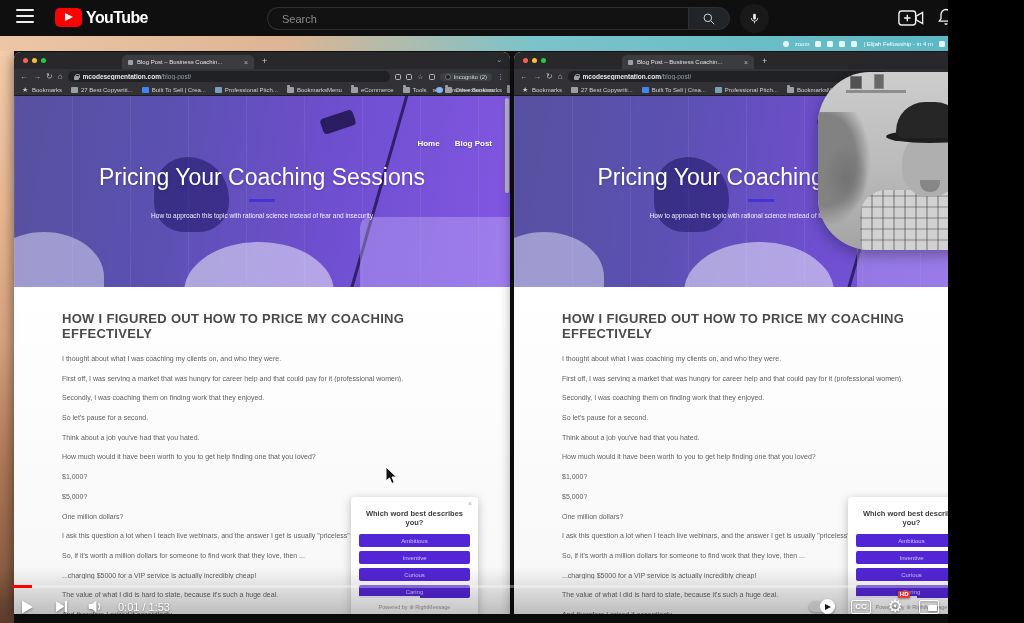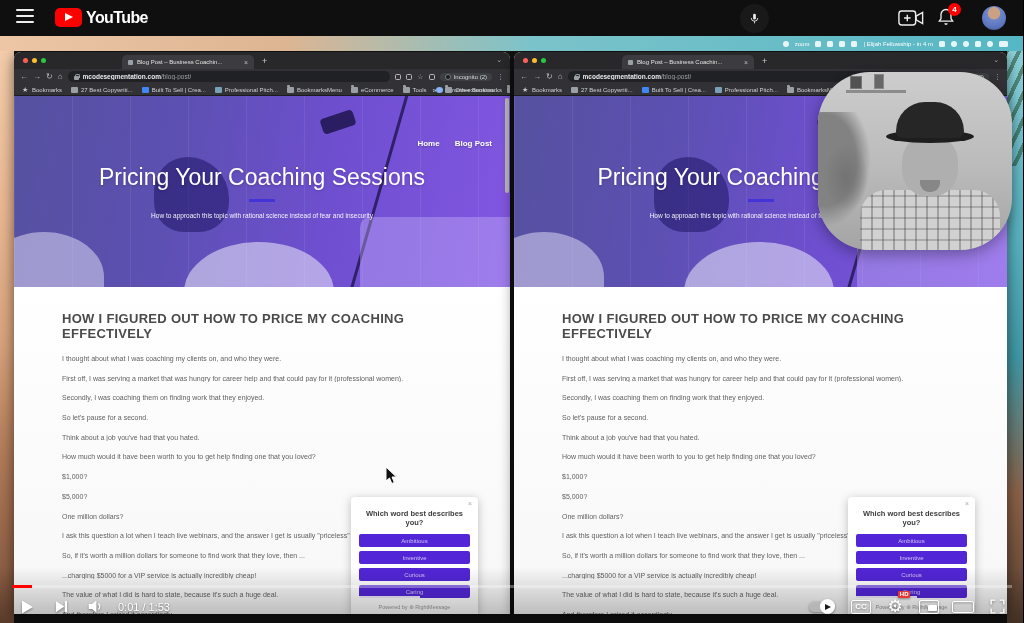--- a/index.html
+++ b/index.html
@@ -1,17 +1,17 @@
 <!DOCTYPE html>
 <html><head>
 <meta charset="utf-8">
 <style>
   html,body{margin:0;padding:0;background:#000;}
   *{box-sizing:border-box;font-family:"Liberation Sans",sans-serif;}
-  #stage{position:relative;width:1023px;height:623px;overflow:hidden;background:#5eead4;}
+  #stage{position:relative;width:948px;height:623px;overflow:hidden;background:#5eead4;}
 
   
   .yt-header{position:absolute;left:0;top:0;width:1024px;height:36px;background:#0f0f0f;display:flex;align-items:center;z-index:50;}
   .hamburger{position:absolute;left:16px;top:9px;width:18px;height:14px;display:flex;flex-direction:column;justify-content:space-between;cursor:pointer;}
   .hamburger span{height:1.6px;background:#eee;border-radius:1px;}
   .yt-logo{position:absolute;left:55px;top:8px;display:flex;align-items:center;gap:4px;}
   .yt-logo .play-badge{width:27px;height:19px;background:#f03;background:#ff0000;border-radius:5px;position:relative;}
   .yt-logo .play-badge::before{content:"";position:absolute;left:10px;top:5px;border-left:8px solid #fff;border-top:4.5px solid transparent;border-bottom:4.5px solid transparent;}
   .yt-logo .wordmark{color:#fff;font-size:16px;font-weight:700;letter-spacing:-0.6px;}
   .search-wrap{position:absolute;left:267px;top:7px;width:463px;height:23px;display:flex;}
@@ -148,20 +148,31 @@
   <div class="yt-header">
     <div class="hamburger">
         <span></span>
         <span></span>
         <span></span>
       </div>
     <div class="yt-logo">
       <span class="play-badge"></span>
       <span class="wordmark">YouTube</span>
     </div>
+    <div class="search-wrap">
+      <div class="search-box">
+        <input type="text" placeholder="Search" style="">
+      </div>
+      <div class="search-btn">
+        <svg width="14" height="14" viewBox="0 0 24 24">
+            <circle cx="10" cy="10" r="6.5" stroke="#ddd" fill="none" stroke-width="1.6"></circle>
+            <line x1="15" y1="15" x2="21" y2="21" stroke="#ddd" stroke-width="1.6"></line>
+          </svg>
+      </div>
+    </div>
     <div class="mic-btn">
       <svg width="13" height="13" viewBox="0 0 24 24">
           <rect x="9.5" y="3" width="5" height="11" rx="2.5" fill="#eee"></rect>
           <path d="M6 11a6 6 0 0 0 12 0" fill="none" stroke="#eee" stroke-width="1.6"></path>
           <line x1="12" y1="17" x2="12" y2="21" stroke="#eee" stroke-width="1.6"></line>
         </svg>
     </div>
     <div class="create-btn">
       <svg width="26" height="20" viewBox="0 0 28 20" fill="none" stroke="#eee" stroke-width="1.5">
           <rect x="1" y="2.5" width="18" height="15" rx="3"></rect>

